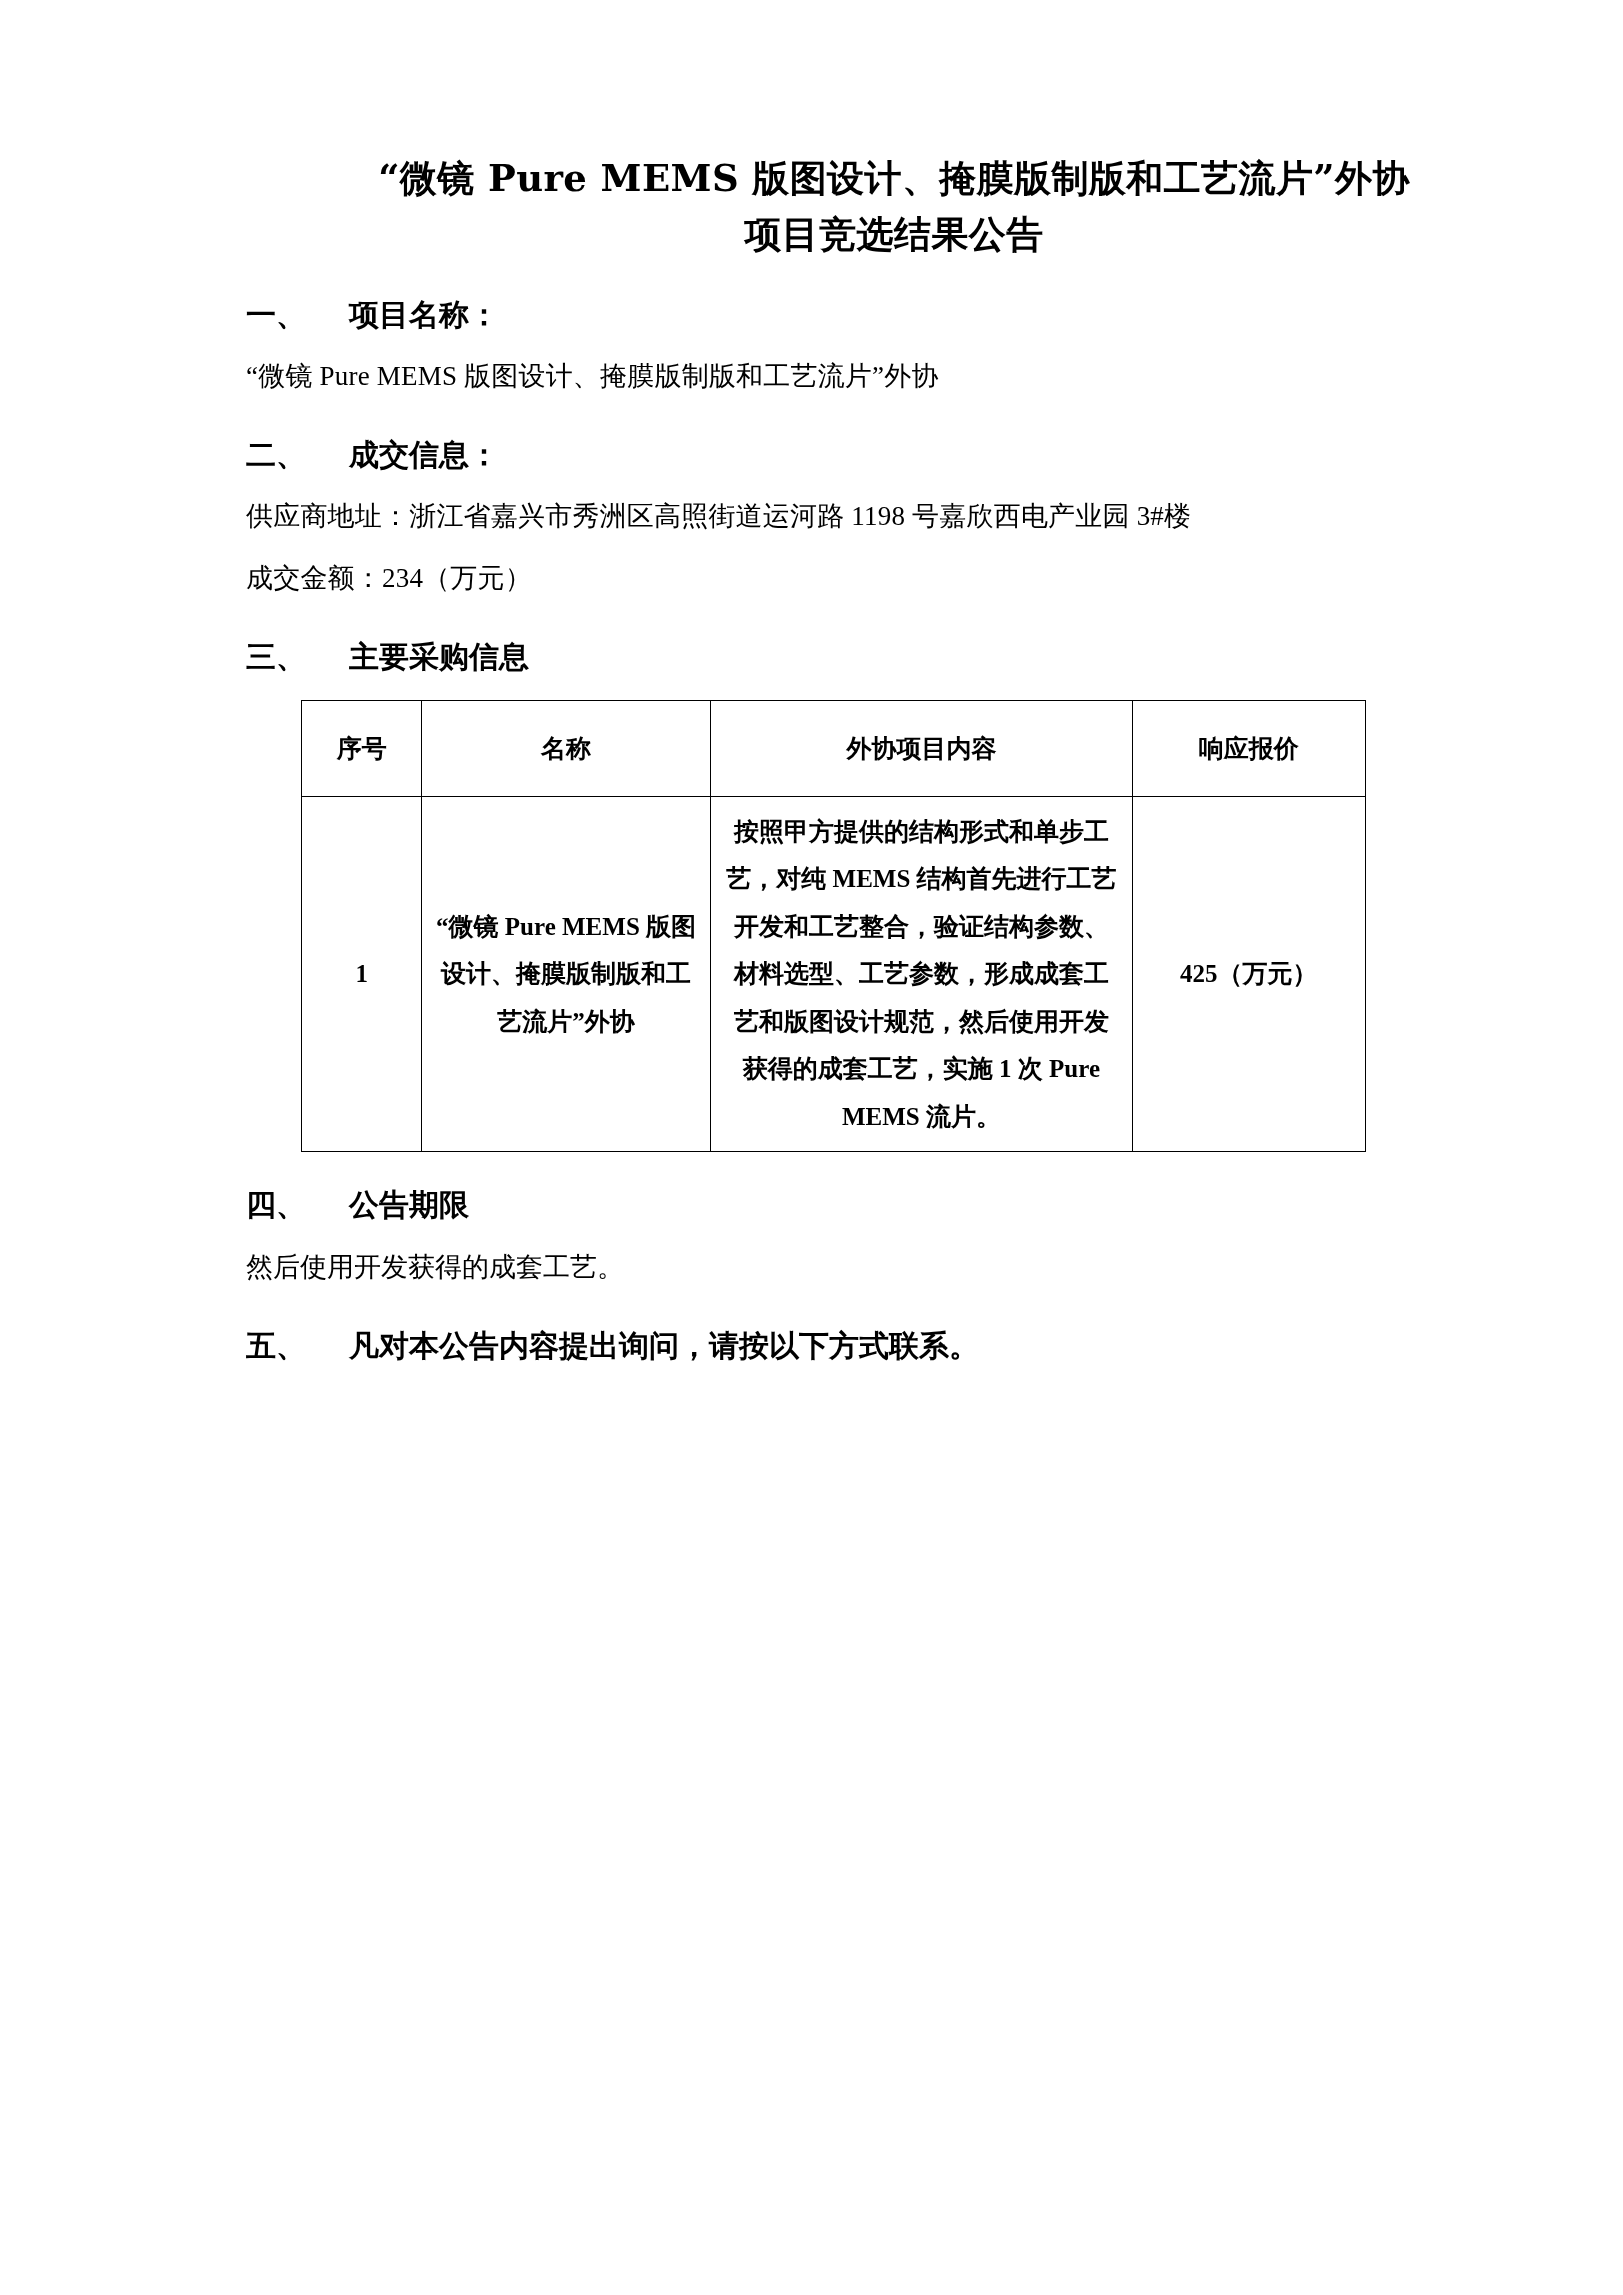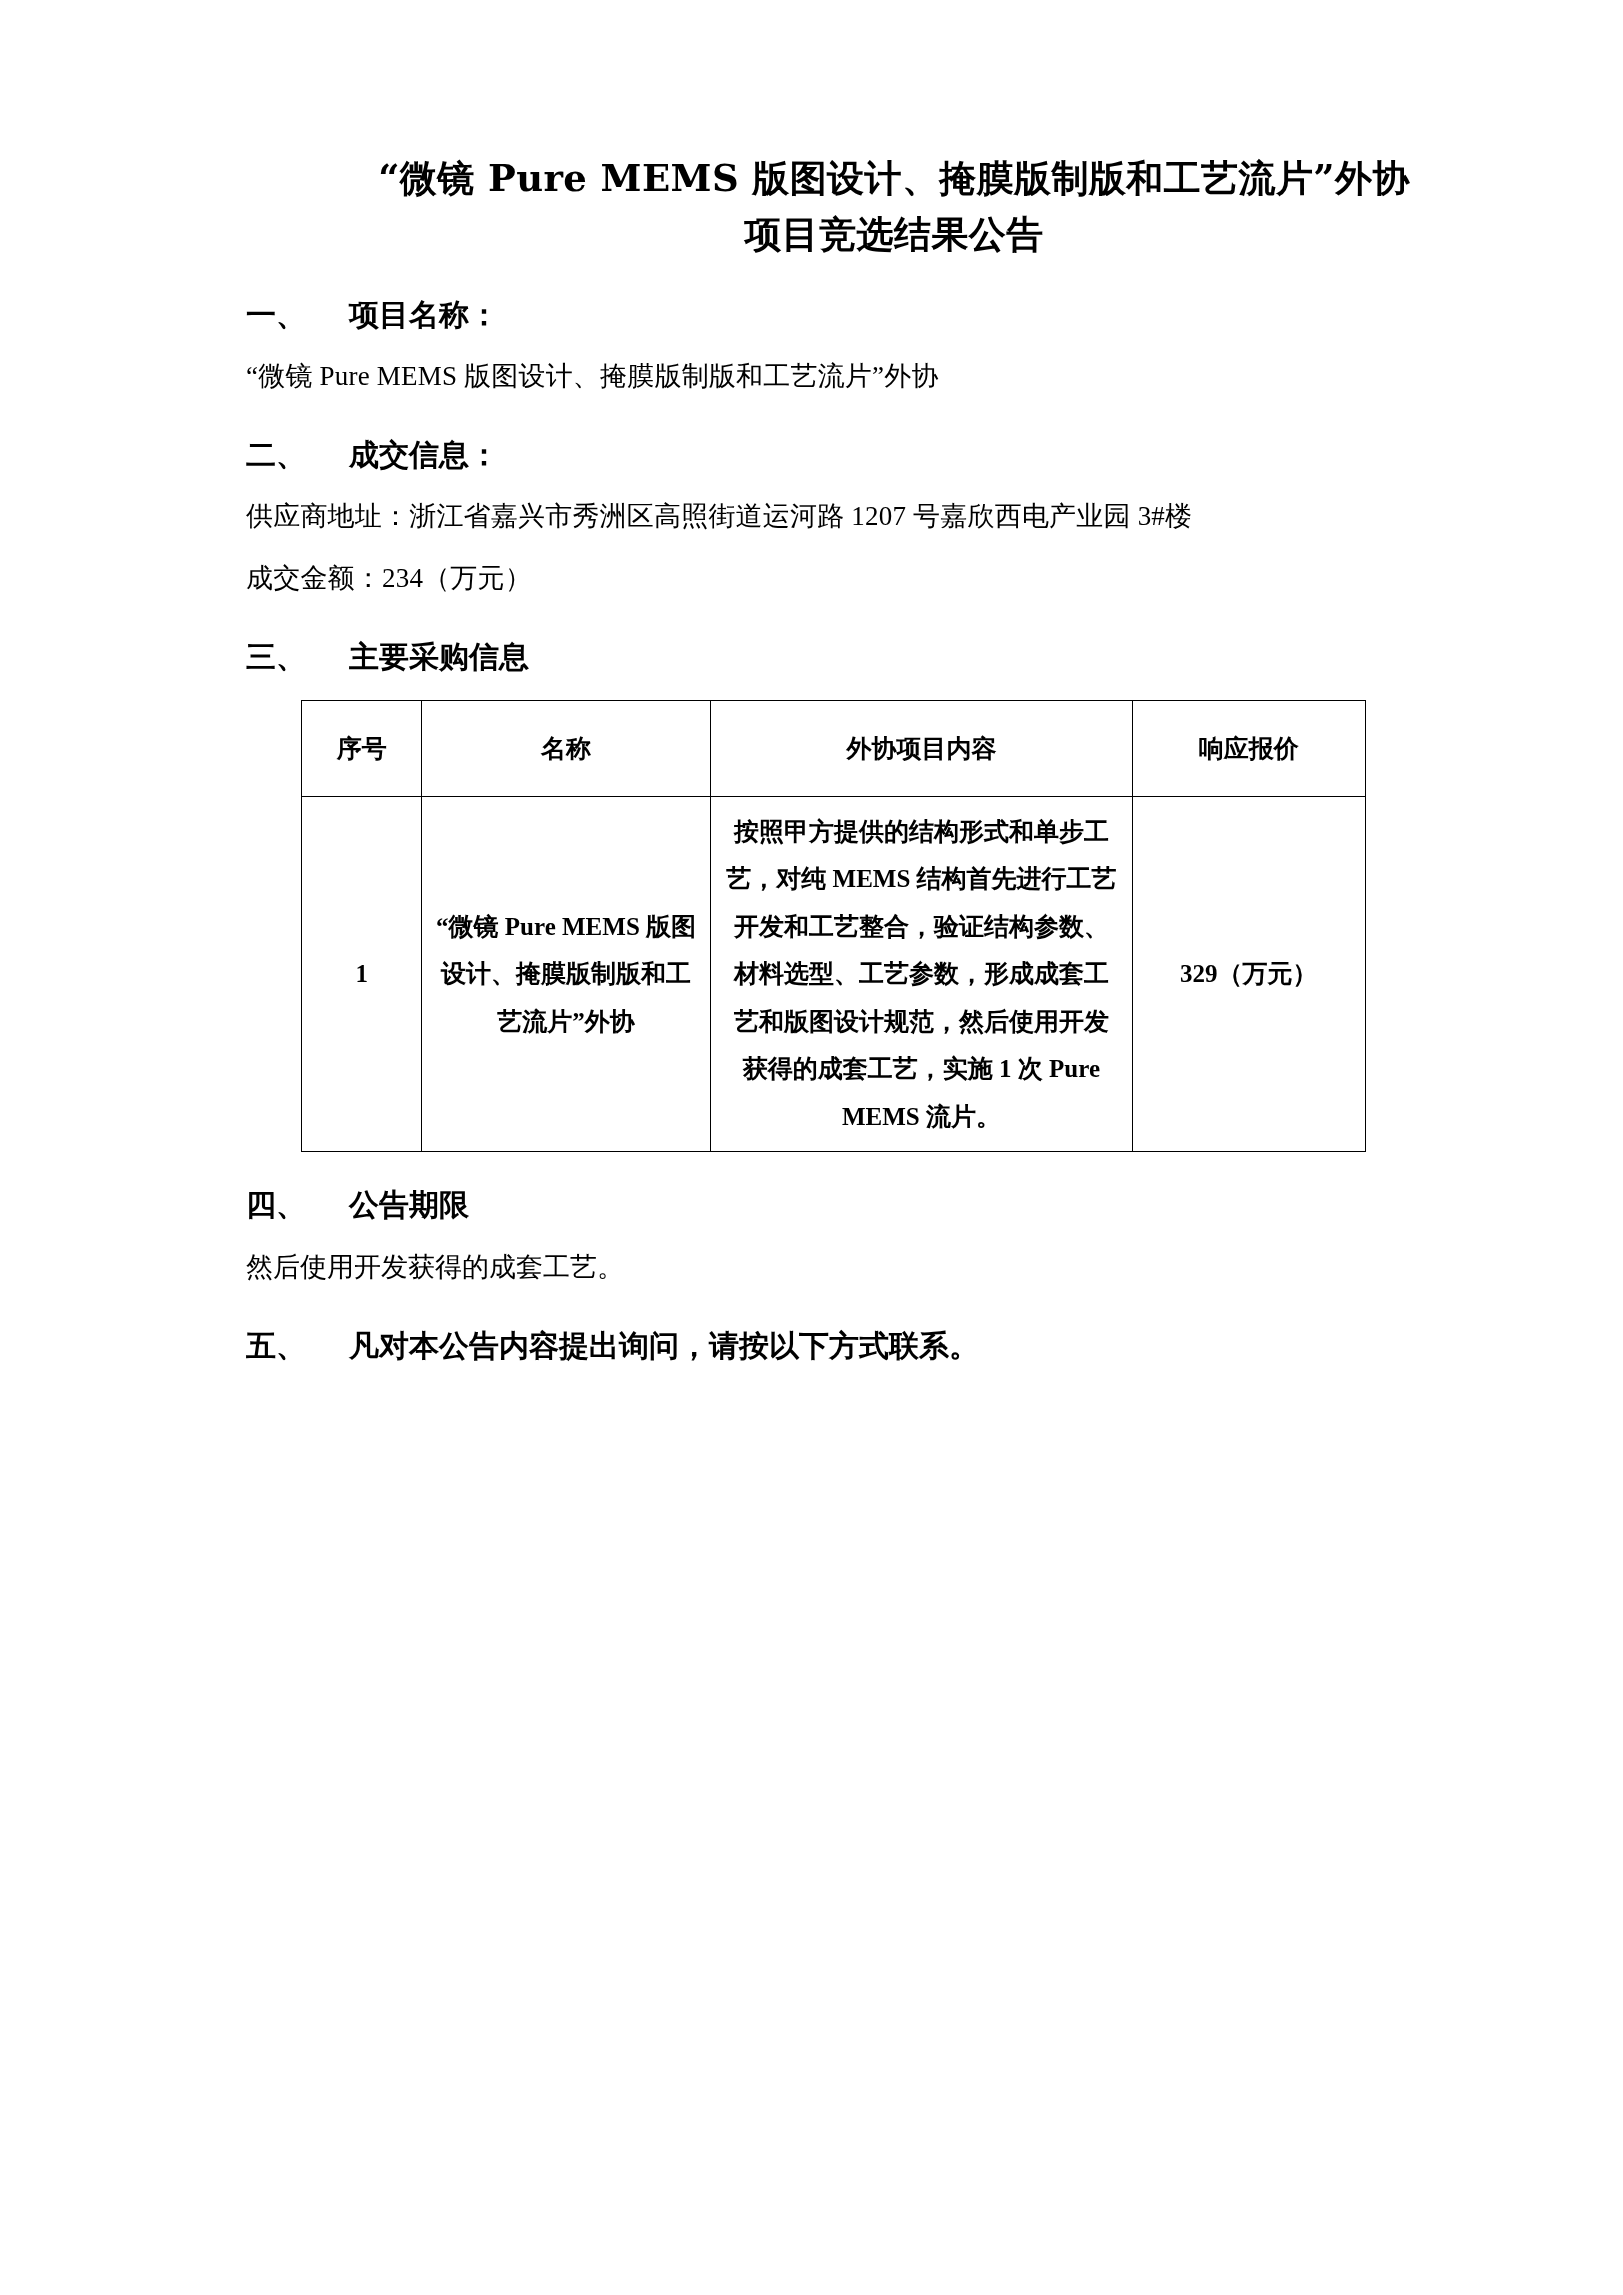--- a/index.html
+++ b/index.html
@@ -104,21 +104,21 @@
   <div class="sec-head">
     <span class="num">一、</span>
     <span>项目名称：</span>
   </div>
   <p class="para">“微镜 Pure MEMS 版图设计、掩膜版制版和工艺流片”外协</p>
 
   <div class="sec-head">
     <span class="num">二、</span>
     <span>成交信息：</span>
   </div>
-  <p class="para">供应商地址：浙江省嘉兴市秀洲区高照街道运河路 1207 号嘉欣西电产业园 3#楼</p>
+  <p class="para">供应商地址：浙江省嘉兴市秀洲区高照街道运河路 1198 号嘉欣西电产业园 3#楼</p>
   <p class="para">成交金额：234（万元）</p>
 
   <div class="sec-head">
     <span class="num">三、</span>
     <span>主要采购信息</span>
   </div>
 
   <div class="tbl-wrap">
     <table class="main-tbl">
       <thead>
@@ -127,21 +127,21 @@
           <td class="col-name">名称</td>
           <td class="col-content">外协项目内容</td>
           <td class="col-price">响应报价</td>
         </tr>
       </thead>
       <tbody>
         <tr>
           <td class="col-no">1</td>
           <td class="col-name cell-name">“微镜 Pure MEMS 版图设计、掩膜版制版和工艺流片”外协</td>
           <td class="col-content cell-content">按照甲方提供的结构形式和单步工艺，对纯 MEMS 结构首先进行工艺开发和工艺整合，验证结构参数、材料选型、工艺参数，形成成套工艺和版图设计规范，然后使用开发获得的成套工艺，实施 1 次 Pure MEMS 流片。</td>
-          <td class="col-price">329（万元）</td>
+          <td class="col-price">425（万元）</td>
         </tr>
       </tbody>
     </table>
   </div>
 
   <div class="sec-head">
     <span class="num">四、</span>
     <span>公告期限</span>
   </div>
   <p class="tail-para">然后使用开发获得的成套工艺。</p>

